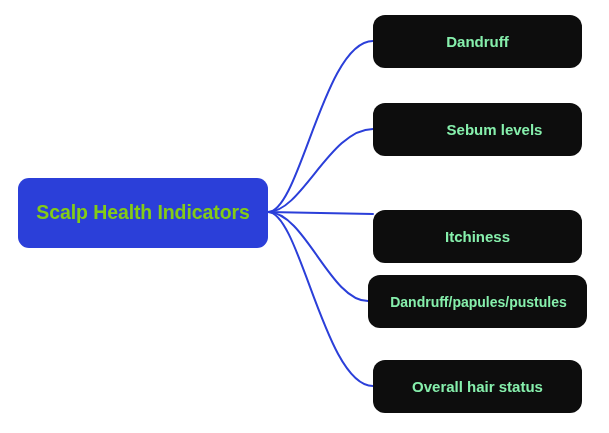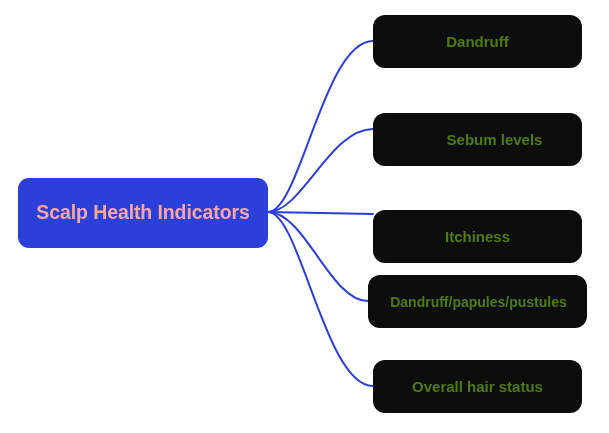--- a/index.html
+++ b/index.html
@@ -40,39 +40,39 @@
   }
   .node-root {
     left: 18px;
     top: 178px;
     width: 250px;
     height: 70px;
     background: #2B3FD9;
     border-radius: 11px;
   }
   .node-root .node-label {
-    color: #fca5a5;
+    color: #84cc16;
     font-size: 19.5px;
     font-weight: bold;
     letter-spacing: -0.1px;
   }
   .node-leaf {
     left: 373px;
     width: 209px;
     height: 53px;
     background: #0D0D0D;
     border-radius: 12px;
   }
   .node-leaf .node-label {
-    color: #4d7c0f;
+    color: #86efac;
     font-size: 15px;
     font-weight: bold;
   }
   .leaf-0 { top: 15px; }
-  .leaf-1 { top: 113px; padding-left: 34px; }
+  .leaf-1 { top: 103px; padding-left: 34px; }
   .leaf-2 { top: 188px; margin-top: 22px; }
   .leaf-3 {
     left: 368px;
     top: 275px;
     width: 219px;
   }
   .leaf-3 .node-label {
     font-size: 14px;
     padding-left: 2px;
   }

